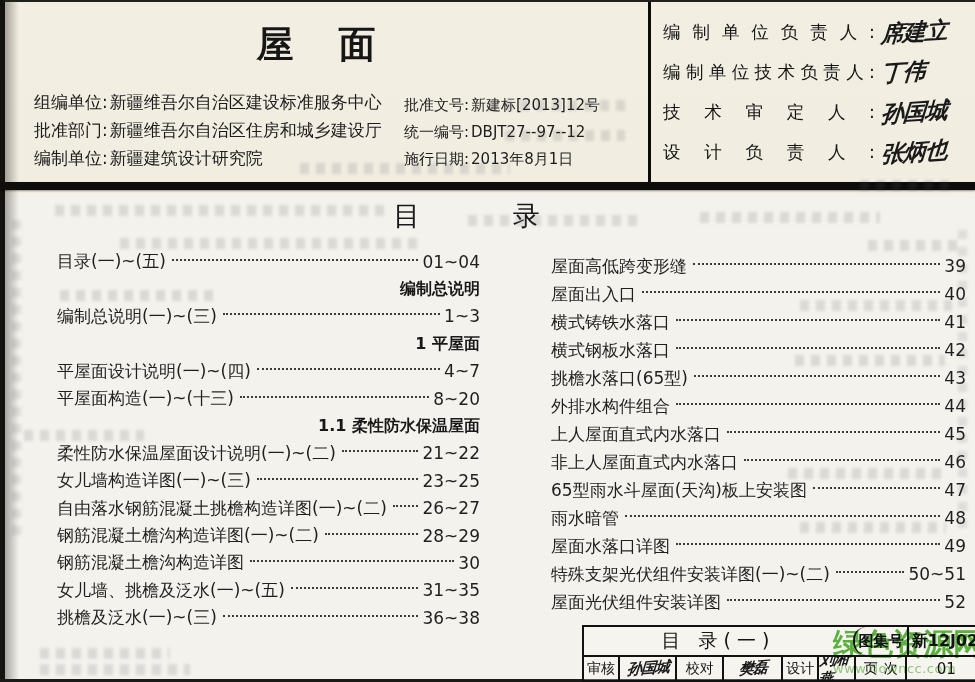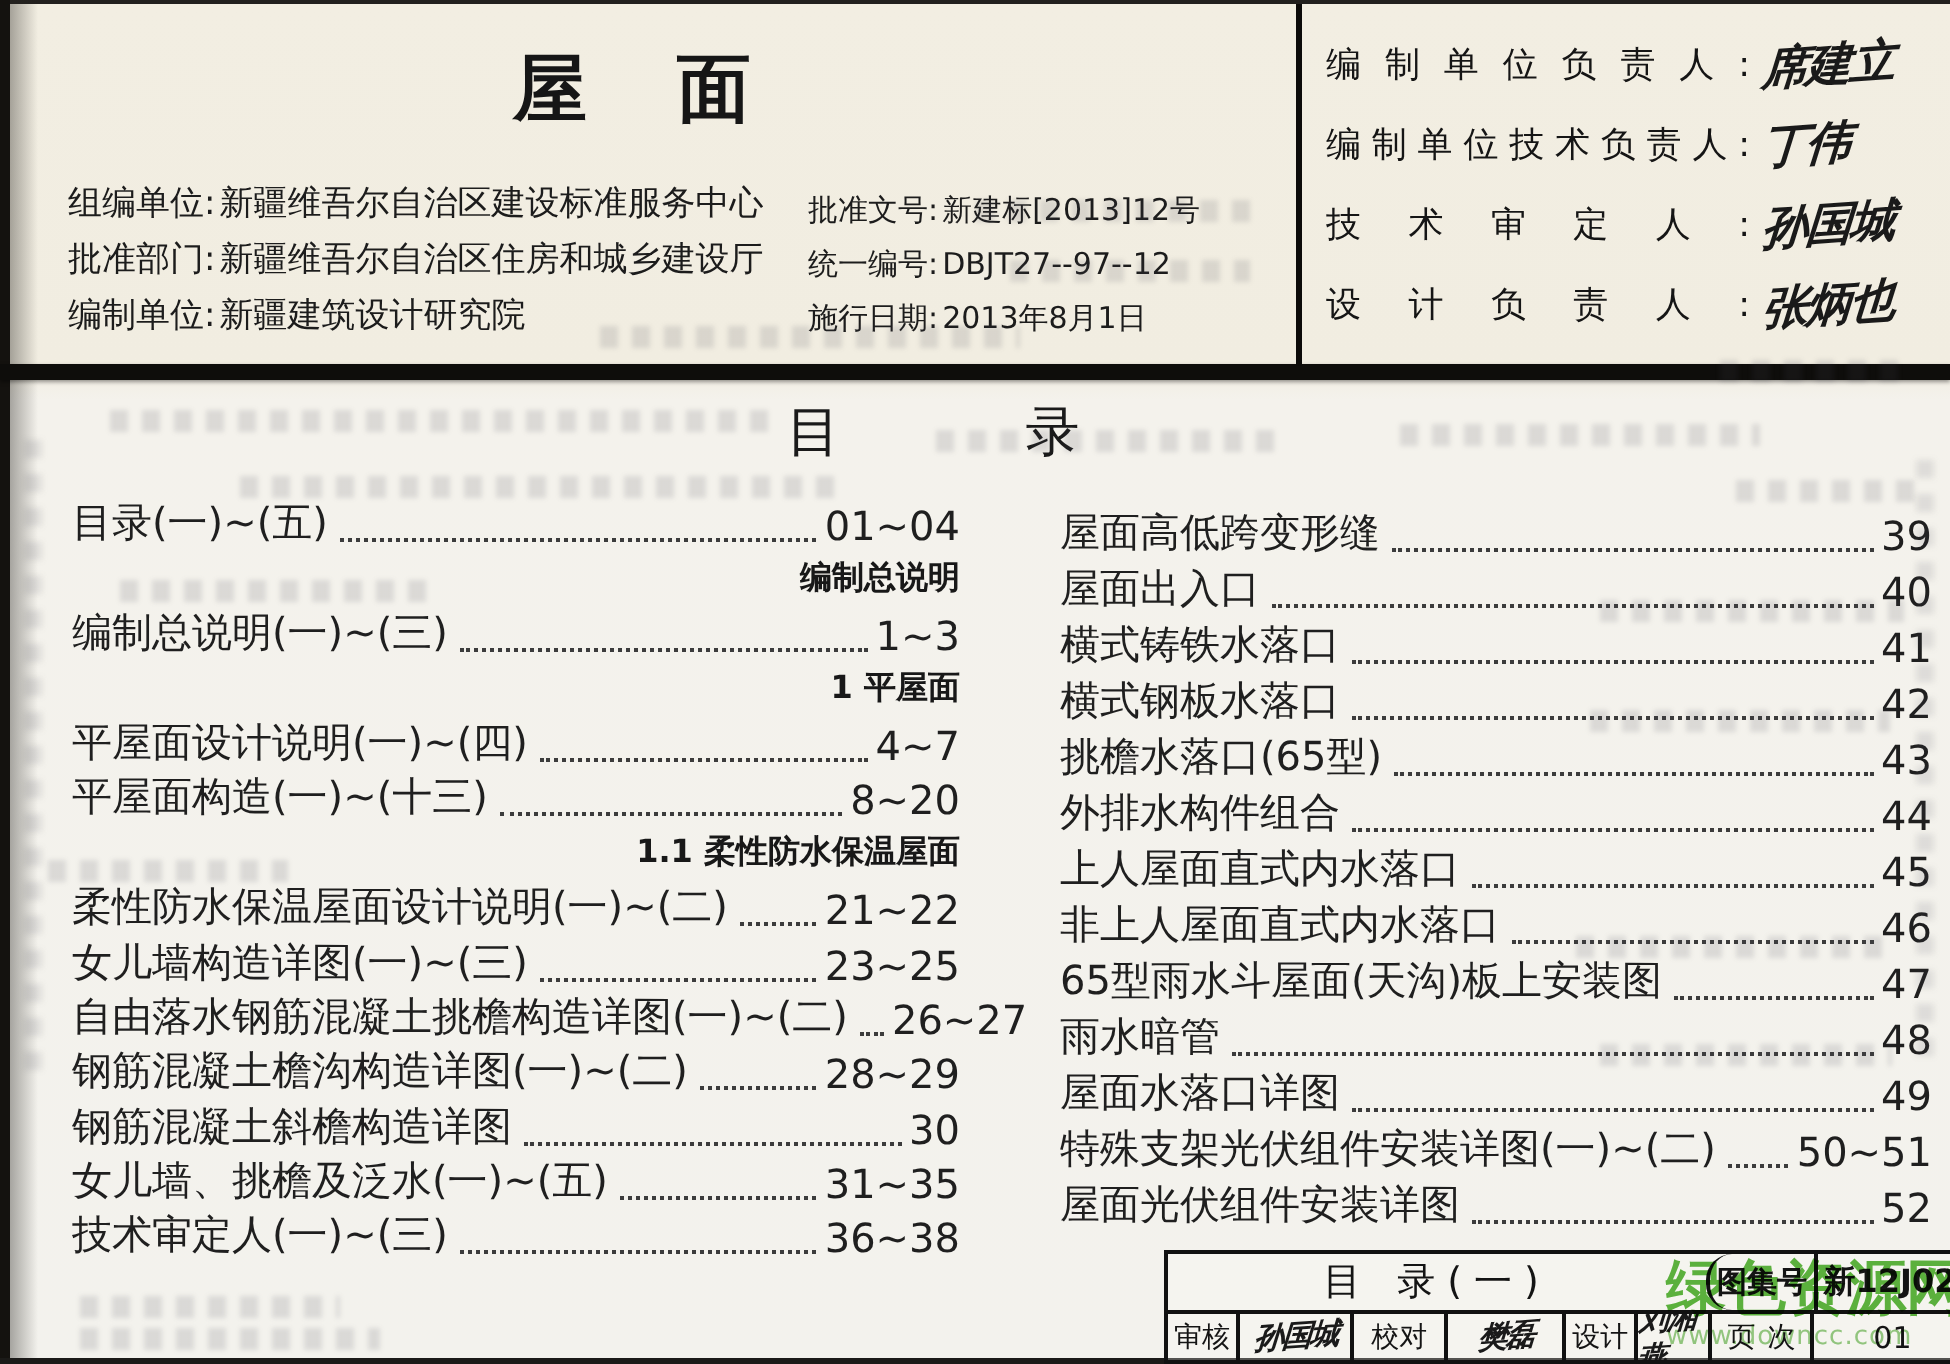--- a/index.html
+++ b/index.html
@@ -29,21 +29,21 @@
         text-align:justify;text-align-last:justify;}
   .hand{display:inline-block;font-style:italic;font-weight:bold;color:#1a1a1a;
         transform:rotate(-4deg) skewX(-8deg);letter-spacing:-1px;}
   .sig-row .hand{font-size:23px;margin-left:6px;}
   
   .toc-heading{position:absolute;top:198px;left:0;width:975px;text-align:center;
         font-size:27px;color:#1a1a1a;letter-spacing:42px;}
   .toc-col{position:absolute;color:#1f1f1f;}
   .toc-left{top:248px;left:36px;width:444px;}
   .toc-right{top:252px;left:530px;width:436px;}
-  .toc-entry{display:flex;align-items:flex-end;height:27.4px;font-size:20px;white-space:nowrap;}
+  .toc-entry{display:flex;align-items:center;height:27.4px;font-size:17px;white-space:nowrap;margin-left:21px;}
   .toc-right .toc-entry{height:28px;}
   .toc-entry .txt{flex:0 0 auto;}
   .toc-entry .dots{flex:1 1 auto;border-bottom:2px dotted #3c3c3c;margin:0 4px 4px 6px;min-width:12px;}
   .toc-entry .pg{flex:0 0 auto;}
   .toc-h{height:27.4px;font-size:16px;font-weight:bold;text-align:right;padding-left:72px;
         line-height:27.4px;color:#181818;}
   
   .tblock{position:absolute;left:582px;top:625px;width:405px;height:57px;
         border:2px solid #111;box-sizing:border-box;background:rgba(250,250,247,.25);}
   .trow{display:flex;box-sizing:border-box;}
@@ -153,31 +153,31 @@
         <span class="txt">自由落水钢筋混凝土挑檐构造详图(一)~(二)</span>
         <span class="dots"></span>
         <span class="pg">26~27</span>
       </div>
       <div class="toc-entry">
         <span class="txt">钢筋混凝土檐沟构造详图(一)~(二)</span>
         <span class="dots"></span>
         <span class="pg">28~29</span>
       </div>
       <div class="toc-entry">
-        <span class="txt">钢筋混凝土斜檐构造详图</span>
+        <span class="txt">钢筋混凝土檐沟构造详图</span>
         <span class="dots"></span>
         <span class="pg">30</span>
       </div>
       <div class="toc-entry">
         <span class="txt">女儿墙、挑檐及泛水(一)~(五)</span>
         <span class="dots"></span>
         <span class="pg">31~35</span>
       </div>
       <div class="toc-entry">
-        <span class="txt">技术审定人(一)~(三)</span>
+        <span class="txt">挑檐及泛水(一)~(三)</span>
         <span class="dots"></span>
         <span class="pg">36~38</span>
       </div>
     </div>
   <div class="toc-col toc-right" id="toc-right">
       <div class="toc-entry">
         <span class="txt">屋面高低跨变形缝</span>
         <span class="dots"></span>
         <span class="pg">39</span>
       </div>

